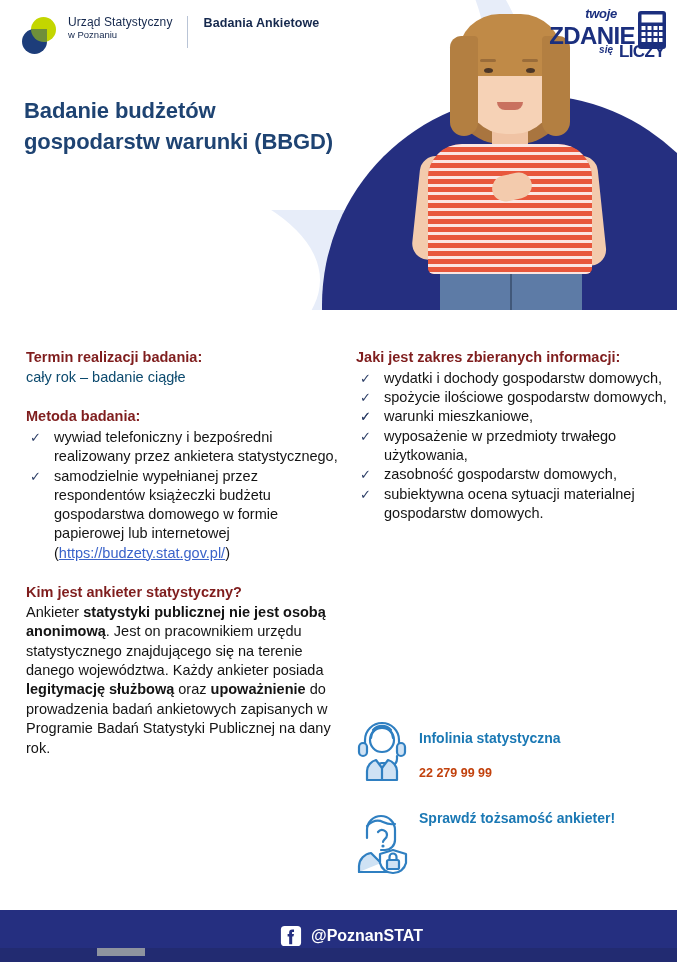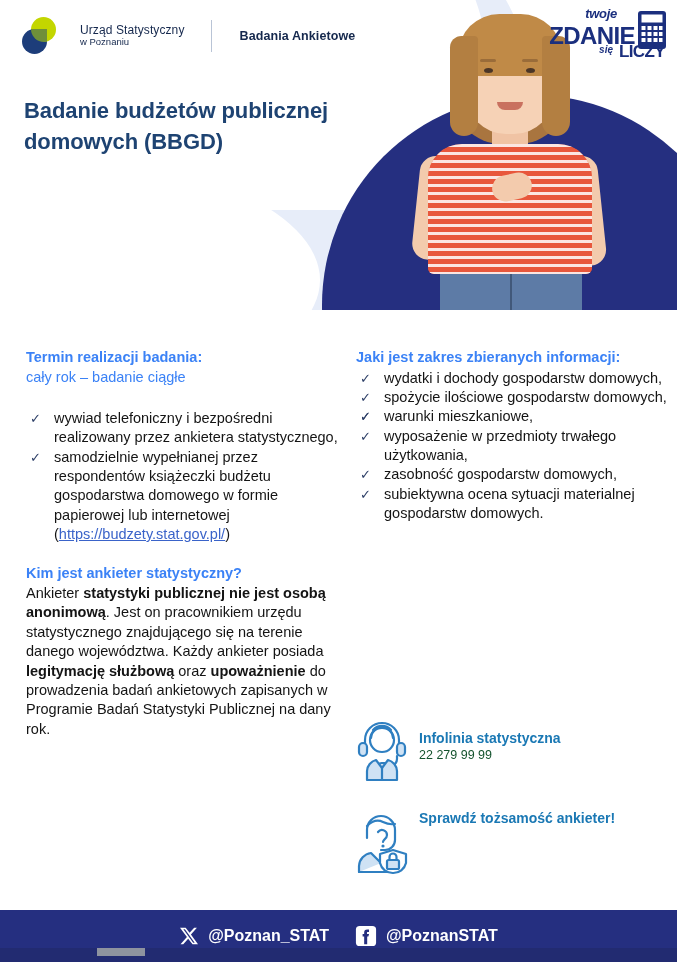--- a/index.html
+++ b/index.html
@@ -51,21 +51,21 @@
   .ph-mouth{position:absolute;left:97px;top:96px;width:26px;height:8px;border-radius:0 0 13px 13px;background:#c9715f;}
   .ph-torso{position:absolute;left:28px;top:138px;width:164px;height:130px;border-radius:34px 34px 6px 6px;background:#e8573c;overflow:hidden;}
   .ph-stripes{position:absolute;inset:0;background:repeating-linear-gradient(#ffffff 0 3px,#e8573c 3px 8px);opacity:.85;}
   .ph-arm-l{position:absolute;left:16px;top:150px;width:34px;height:104px;border-radius:16px;background:#f3cbad;transform:rotate(6deg);}
   .ph-arm-r{position:absolute;left:168px;top:150px;width:34px;height:110px;border-radius:16px;background:#f3cbad;transform:rotate(-6deg);}
   .ph-hand{position:absolute;left:92px;top:168px;width:40px;height:26px;border-radius:13px;background:#f3cbad;transform:rotate(-12deg);}
   .ph-jeans{position:absolute;left:40px;top:258px;width:142px;height:52px;background:#5d7ba6;border-radius:8px 8px 0 0;}
   .ph-jeans-seam{position:absolute;left:110px;top:258px;width:2px;height:52px;background:#41587a;}
   .ph-belt{position:absolute;left:40px;top:258px;width:142px;height:8px;background:#4e6b96;}
 
-  .logo-block{position:absolute;left:20px;top:16px;display:flex;align-items:center;gap:12px;}
+  .logo-block{position:absolute;left:20px;top:16px;display:flex;}
   .logo-mark{position:relative;width:40px;height:40px;margin-right:8px;}
   .circ-green{position:absolute;left:11px;top:1px;width:25px;height:25px;border-radius:50%;background:#c3d600;}
   .circ-navy{position:absolute;left:2px;top:13px;width:25px;height:25px;border-radius:50%;background:#1d3d7a;}
   .circ-over{position:absolute;left:11px;top:13px;width:16px;height:13px;background:#6f8f3a;border-radius:0 0 0 14px;}
   .logo-text{line-height:1.15;color:#15284d;}
   .logo-text .l1{font-size:12px;font-weight:400;letter-spacing:.1px;}
   .logo-text .l2{font-size:9.5px;font-weight:400;}
   .logo-div{width:1px;height:32px;background:#b9c4d6;margin:0 16px 0 14px;}
   .logo-sub{font-size:12.5px;font-weight:700;color:#15284d;letter-spacing:.1px;}
 
@@ -77,39 +77,39 @@
   .sl-zdanie{position:absolute;right:34px;top:16px;font-size:24px;font-weight:700;letter-spacing:-.6px;}
   .sl-sie{position:absolute;right:56px;top:38px;font-size:10px;font-style:italic;font-weight:700;}
   .sl-liczy{position:absolute;right:4px;top:36px;font-size:17px;font-weight:700;letter-spacing:-.6px;}
   .sl-calc{position:absolute;right:2px;top:4px;width:30px;height:40px;}
 
   
   .cols{position:absolute;left:0;top:318px;width:677px;}
   .col-left{position:absolute;left:26px;top:30px;width:312px;}
   .col-right{position:absolute;left:356px;top:30px;width:320px;}
 
-  h3.sec{margin:0 0 1px 0;color:#3b82f6;font-size:14.5px;font-weight:700;line-height:1.3;}
-  p.plain{margin:0;color:#3b82f6;font-size:14.5px;line-height:1.33;}
+  h3.sec{margin:0 0 1px 0;color:#7f1d1d;font-size:14.5px;font-weight:700;line-height:1.3;}
+  p.plain{margin:0;color:#0c4a6e;font-size:14.5px;line-height:1.33;}
   .gap{height:20px;}
 
   ul.checks{list-style:none;margin:2px 0 0 0;padding:0;}
   ul.checks li{position:relative;padding-left:28px;color:#141414;font-size:14.5px;line-height:1.33;margin-bottom:0px;}
   ul.checks li .tick{position:absolute;left:4px;top:1px;color:#2c3e66;font-size:13px;line-height:1.33;}
 
   .body-para{color:#141414;font-size:14.5px;line-height:1.34;}
   .body-para b{font-weight:700;}
   a.link{color:#3a63c9;text-decoration:underline;}
 
   
   .contacts{position:absolute;left:345px;top:400px;width:320px;}
   .contact{display:flex;align-items:flex-start;margin-bottom:18px;}
   .contact .ic{width:74px;flex:0 0 74px;height:72px;}
   .contact .tx{padding-top:12px;}
   .c-title{color:#1a78b4;font-size:14px;font-weight:700;line-height:1.22;}
-  .c-sub{color:#14532d;font-size:12.5px;line-height:1.3;margin-top:0;}
+  .c-sub{color:#c2410c;font-size:12.5px;line-height:1.3;margin-top:18px;font-weight:bold;}
   .contact.id .tx{padding-top:2px;}
 
   
   .footer{position:absolute;left:0;top:910px;width:677px;height:52px;background:#252f80;
     display:flex;align-items:center;justify-content:center;}
   .f-item{display:flex;align-items:center;color:#ffffff;font-size:16px;font-weight:700;}
   .f-item .glyph{margin-right:9px;display:flex;align-items:center;}
   .f-gap{width:26px;}
   .footer-strip{position:absolute;left:0;top:948px;width:677px;height:14px;background:#222b71;}
   .footer-chip{position:absolute;left:97px;top:948px;width:48px;height:8px;background:#8e939f;}
@@ -158,21 +158,21 @@
         <div class="circ-over"></div>
       </div>
       <div class="logo-text">
         <div class="l1">Urząd Statystyczny</div>
         <div class="l2">w Poznaniu</div>
       </div>
       <div class="logo-div"></div>
       <div class="logo-sub">Badania Ankietowe</div>
     </div>
 
-    <div class="title">Badanie budżetów publicznej domowych (BBGD)</div>
+    <div class="title">Badanie budżetów gospodarstw warunki (BBGD)</div>
 
     <div class="slogan">
       <svg class="sl-calc" viewBox="0 0 30 40">
         <rect x="1" y="1" width="28" height="38" rx="3" fill="#1b2f7e"></rect>
         <rect x="4.5" y="4.5" width="21" height="8" fill="#ffffff"></rect>
         <g fill="#ffffff">
           <rect x="4.5" y="16" width="4" height="4"></rect>
             <rect x="10.5" y="16" width="4" height="4"></rect>
           <rect x="16.5" y="16" width="4" height="4"></rect>
             <rect x="22" y="16" width="3.5" height="4"></rect>
@@ -198,20 +198,21 @@
     <div class="col-left">
 
       <div>
         <h3 class="sec">Termin realizacji badania:</h3>
         <p class="plain">cały rok – badanie ciągłe</p>
       </div>
 
       <div class="gap"></div>
 
       <div>
+        <h3 class="sec">Metoda badania:</h3>
         <ul class="checks">
           <li>
             <span class="tick">✓</span>
             <span>wywiad telefoniczny i bezpośredni realizowany przez ankietera statystycznego,</span>
           </li>
           <li>
             <span class="tick">✓</span>
             <span>samodzielnie wypełnianej przez respondentów książeczki budżetu gospodarstwa domowego w formie papierowej lub internetowej</span>
             <br>
             <span>(</span><a class="link" href="#">https://budzety.stat.gov.pl/</a><span>)</span>
@@ -280,28 +281,20 @@
         </svg>
         <div class="tx">
           <div class="c-title">Sprawdź tożsamość ankieter!</div>
         </div>
       </div>
 
     </div>
   </div>
 
   <div class="footer">
-    <div class="f-item">
-      <span class="glyph">
-        <svg width="20" height="20" viewBox="0 0 24 24" aria-hidden="true">
-          <path fill="#ffffff" d="M18.2 2h3.3l-7.2 8.2L22.8 22h-6.6l-5.2-6.8L5.1 22H1.8l7.7-8.8L1.2 2h6.8l4.7 6.2L18.2 2zm-1.2 18h1.8L7.1 3.9H5.2L17 20z"></path>
-        </svg>
-      </span>
-      <span>@Poznan_STAT</span>
-    </div>
     <div class="f-gap"></div>
     <div class="f-item">
       <span class="glyph">
         <svg width="22" height="22" viewBox="0 0 24 24" aria-hidden="true">
           <rect x="1" y="1" width="22" height="22" rx="4" fill="#ffffff"></rect>
           <path fill="#252f80" d="M15.6 12.6h-2.3V21h-3.3v-8.4H8.3V9.9h1.7V8.3c0-2 .9-3.3 3.3-3.3h2v2.7h-1.3c-.8 0-.9.3-.9.9v1.3h2.2l-.7 2.7z"></path>
         </svg>
       </span>
       <span>@PoznanSTAT</span>
     </div>

